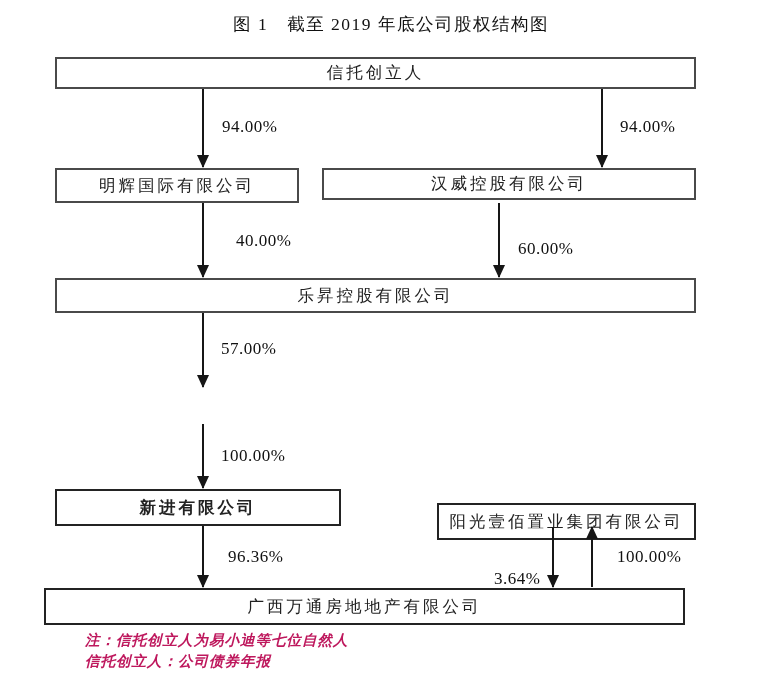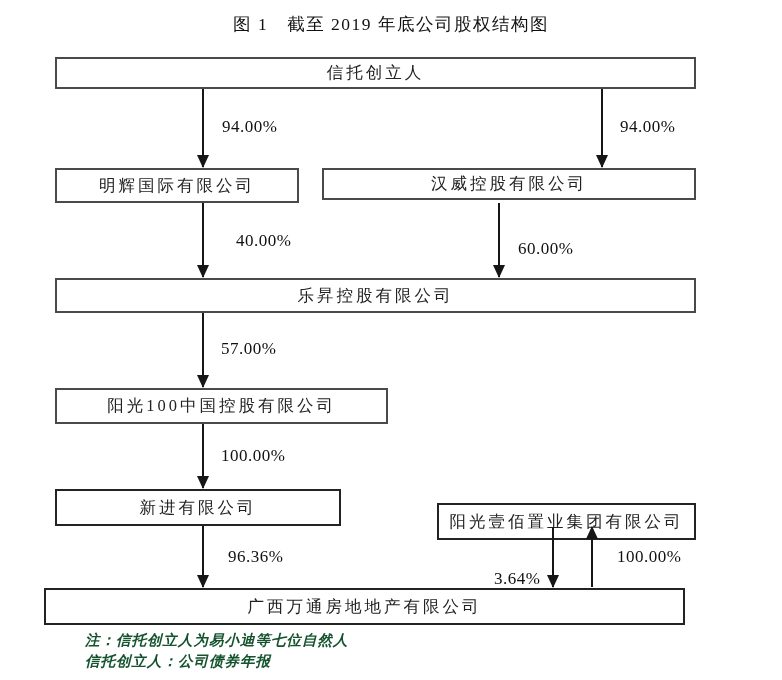--- a/index.html
+++ b/index.html
@@ -74,42 +74,41 @@
     letter-spacing: 0.5px;
     white-space: nowrap;
   }
   .note {
     position: absolute;
     left: 85px;
     font-size: 14.5px;
     font-weight: bold;
     font-style: italic;
     letter-spacing: 1px;
-    color: #14532d;
+    color: #be185d;
     white-space: nowrap;
   }
 </style>
 </head>
 <body>
 
 <div id="figure">
 
   <div class="title">图 1　截至 2019 年底公司股权结构图</div>
 
   <div class="box" style="left:55px; top:57px;  width:641px; height:32px;">信托创立人</div>
 
   <div class="box" style="left:55px; top:168px; width:244px; height:35px;">明辉国际有限公司</div>
 
   <div class="box" style="left:322px; top:168px; width:374px; height:32px;">汉威控股有限公司</div>
 
   <div class="box" style="left:55px; top:278px; width:641px; height:35px;">乐昇控股有限公司</div>
 
-  <div class="box" style="left:55px; top:388px; width:333px; height:36px;">阳光100中国控股有限公司</div>
 
-  <div class="box dark" style="left:55px; top:489px; width:286px; height:37px;">新进有限公司</div>
+  <div class="box dark" style="left:55px; top:489px; width:286px; height:37px;font-weight:bold;">新进有限公司</div>
 
   <div class="box dark" style="left:437px; top:479px; width:259px; height:37px;margin-top:24px;">阳光壹佰置业集团有限公司</div>
 
   <div class="box dark" style="left:44px; top:588px; width:641px; height:37px;">广西万通房地地产有限公司</div>
 
   <div class="arrow down" style="left:203px; top:89px;  height:78px;"></div>
   <div class="arrow down" style="left:602px; top:89px;  height:78px;"></div>
   <div class="arrow down" style="left:203px; top:203px; height:74px;"></div>
   <div class="arrow down" style="left:499px; top:203px; height:74px;"></div>
   <div class="arrow down" style="left:203px; top:313px; height:74px;"></div>

